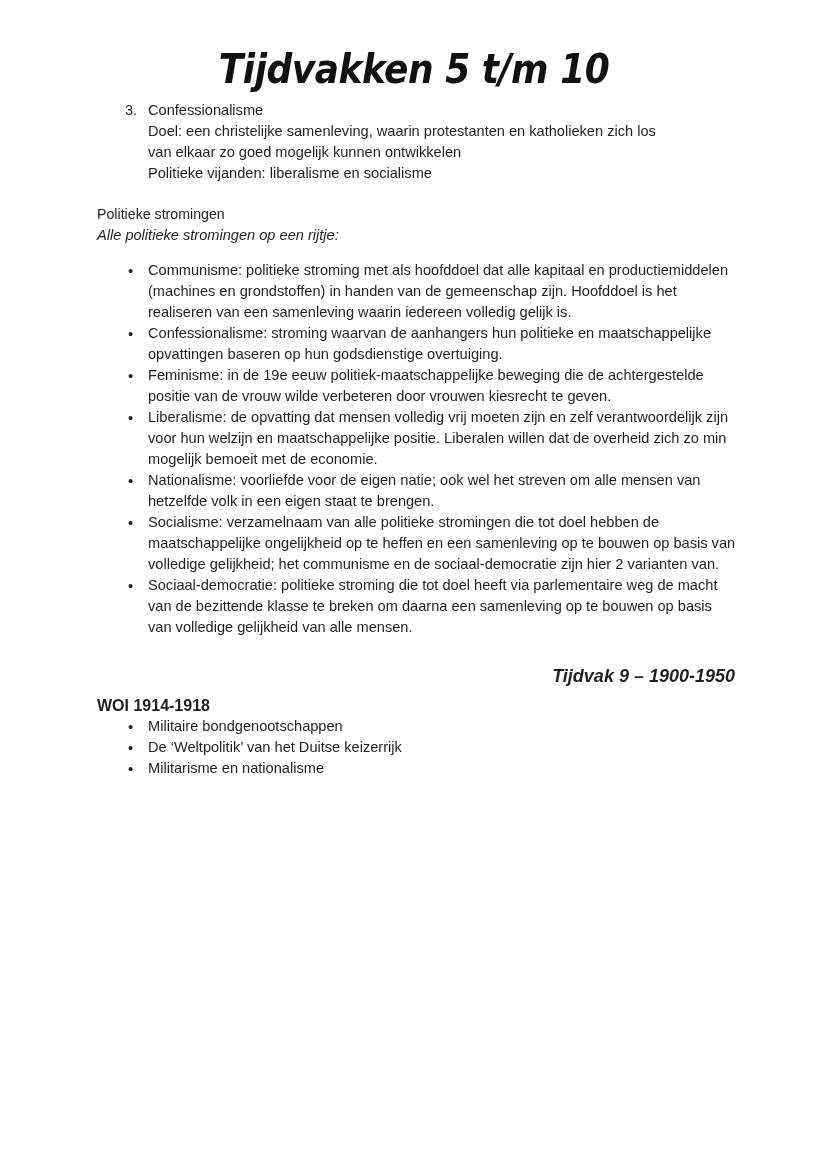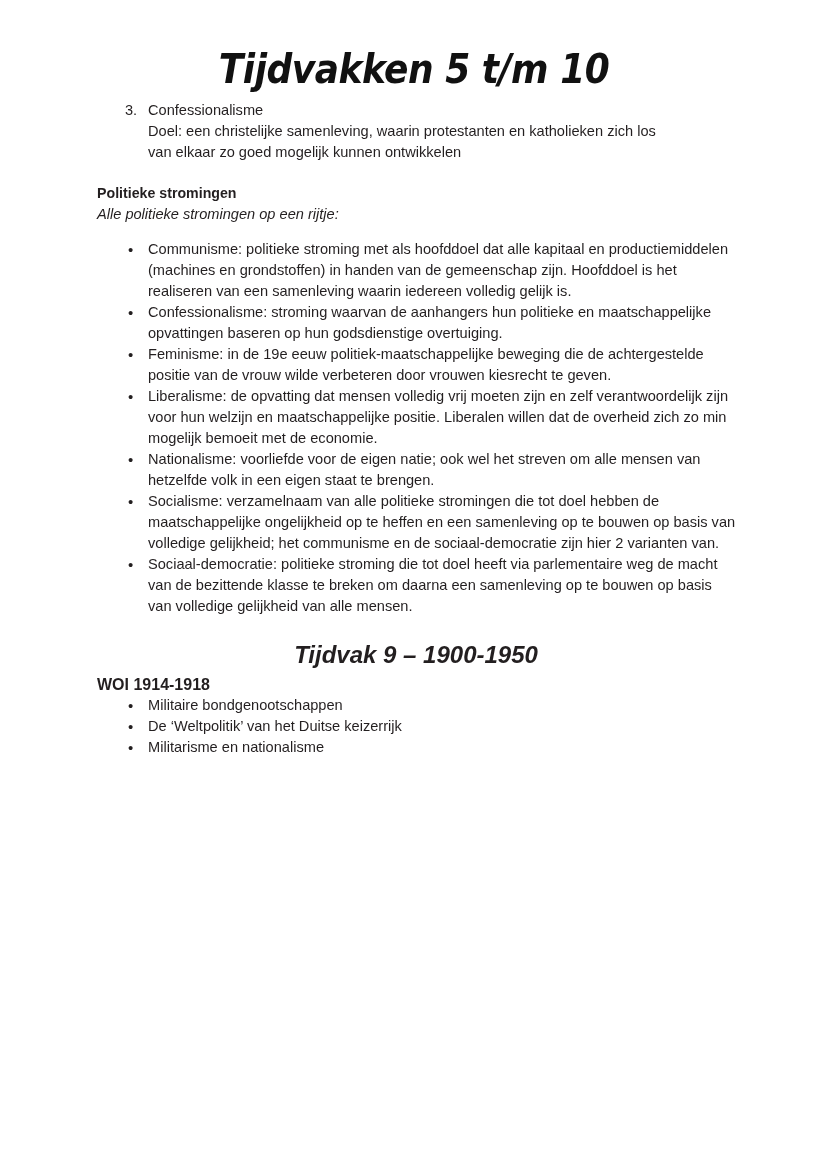--- a/index.html
+++ b/index.html
@@ -66,21 +66,21 @@
   .numbered-item .num {
     position: absolute;
     left: 28px;
     top: 0;
   }
   .numbered-item .lines > div {
     margin: 0;
   }
 
   .sec-heading {
-    font-weight: 700;
+    font-weight: 400;
     margin: 0;
     font-size: 14.2px;
   }
   .para {
     margin: 0;
     font-style: italic;
   }
 
   .spacer-sm { height: 14px; }
   .spacer-xs { height: 8px; }
@@ -106,24 +106,24 @@
     line-height: 21px;
     font-size: 15px;
     text-align: left;
   }
   .bullet-item .btext {
     display: block;
   }
 
   
   .tijdvak-heading {
-    text-align: center;
+    text-align: right;
     font-weight: 700;
     font-style: italic;
-    font-size: 24px;
+    font-size: 18px;
     line-height: 24px;
     margin: 0;
     padding-right: 2px;
   }
 
   .woi-heading {
     font-weight: 700;
     font-size: 16px;
     line-height: 20px;
     margin: 0;
@@ -142,20 +142,21 @@
 
   <div class="content">
 
     <div class="numbered-block">
       <div class="numbered-item">
         <span class="num">3.</span>
         <div class="lines">
           <div>Confessionalisme</div>
           <div>Doel: een christelijke samenleving, waarin protestanten en katholieken zich los</div>
           <div>van elkaar zo goed mogelijk kunnen ontwikkelen</div>
+          <div>Politieke vijanden: liberalisme en socialisme</div>
         </div>
       </div>
     </div>
 
     <div class="spacer-md"></div>
 
     <div class="sec-heading">Politieke stromingen</div>
     <div class="para">Alle politieke stromingen op een rijtje:</div>
 
     <div class="spacer-sm"></div>

